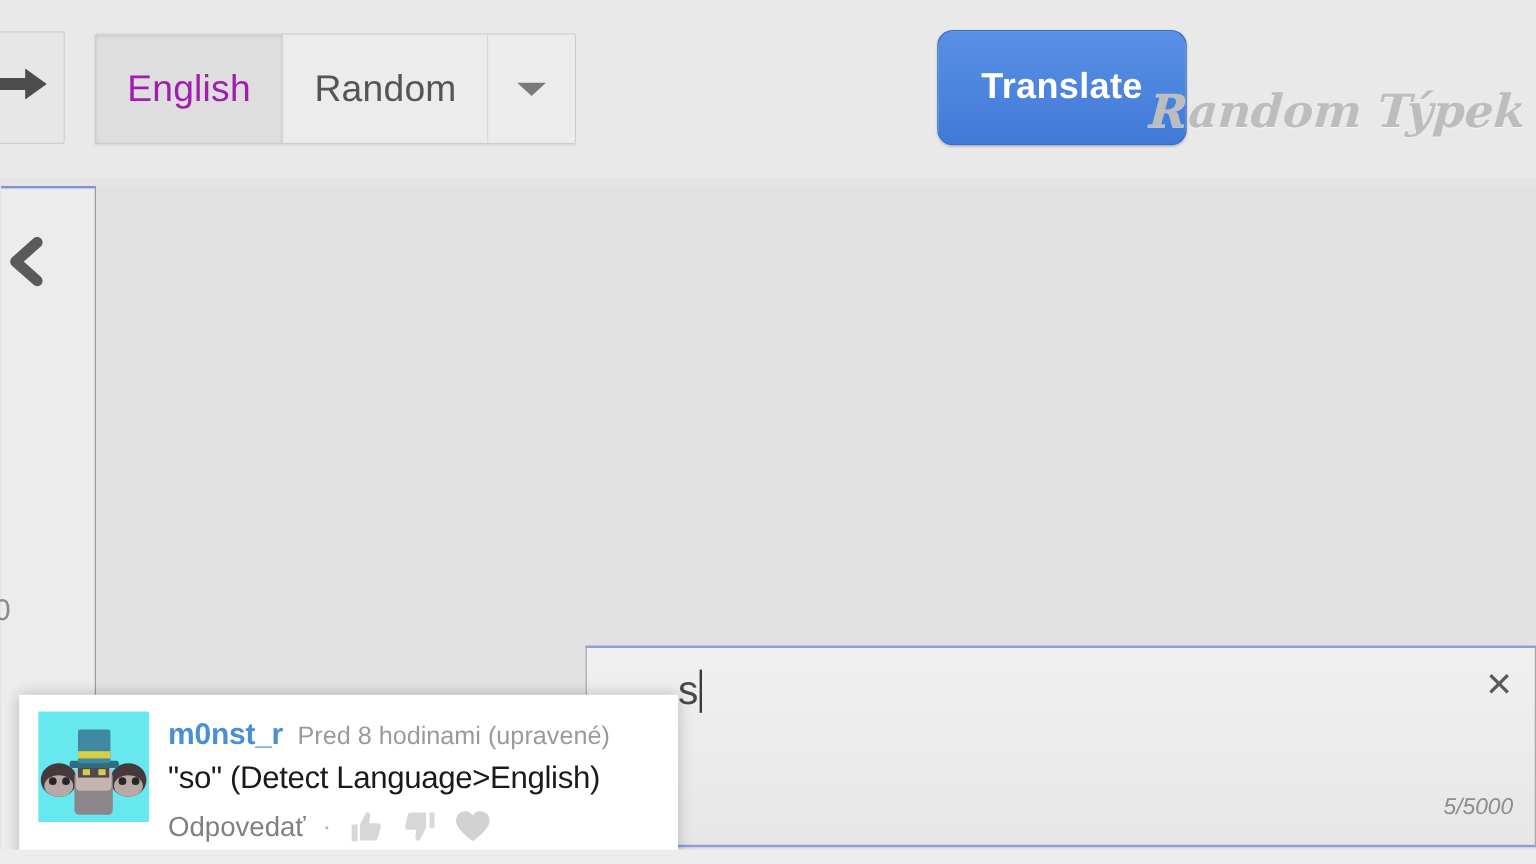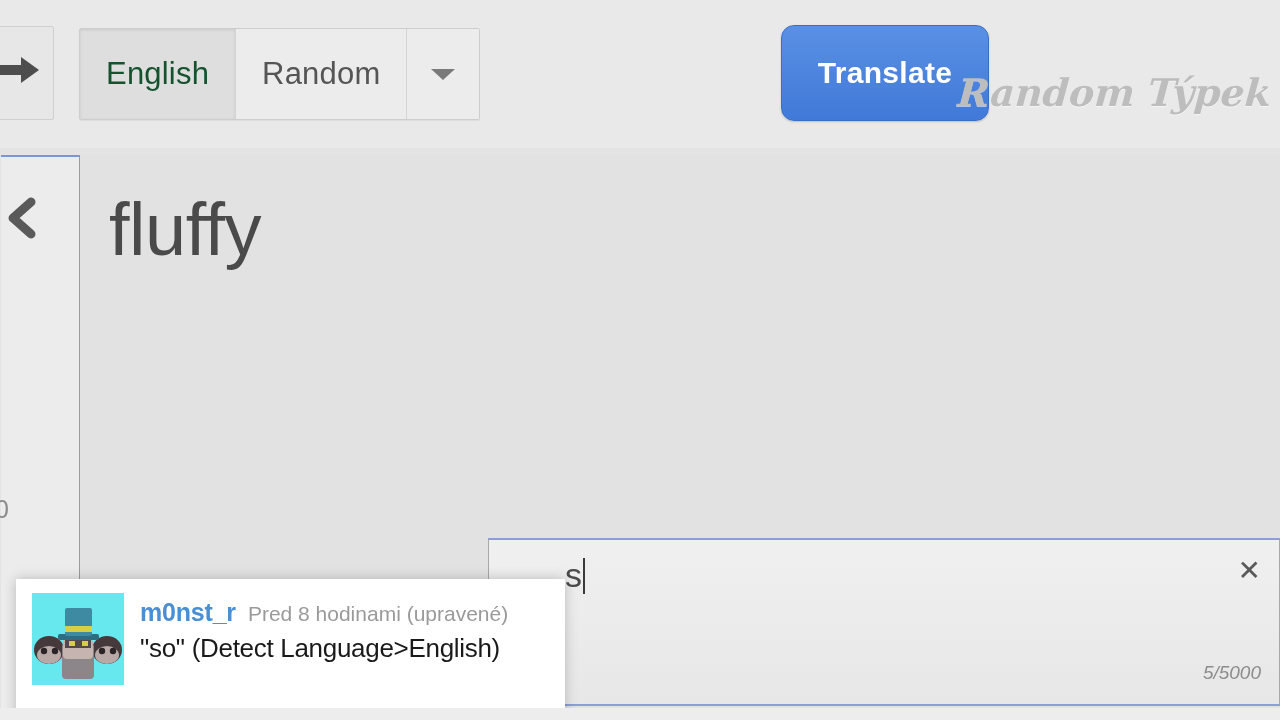--- a/index.html
+++ b/index.html
@@ -64,21 +64,21 @@
     padding: 0 26px;
     font-size: 31px;
     color: #555;
     border-right: 1px solid #d4d4d4;
     background: #ececec;
     letter-spacing: .2px;
     white-space: nowrap;
   }
   .lang-tab.active {
     background: #dedede;
-    color: #14532d;
+    color: #a21caf;
     box-shadow: inset 0 1px 3px rgba(0,0,0,.10);
   }
   .lang-more {
     width: 72px;
     display: flex;
     align-items: center;
     justify-content: center;
     background: #ececec;
     border-right: none;
   }
@@ -325,21 +325,20 @@
 
     <div class="left-strip">
       <span class="chevron">
         <svg width="52" height="52" viewBox="0 0 52 52" aria-hidden="true">
           <path d="M34 10 L16 26 L34 42" fill="none" stroke="#5a5a5a" stroke-width="9" stroke-linecap="round" stroke-linejoin="round"></path>
         </svg>
       </span>
       <span class="mini-count">0</span>
     </div>
 
-    <div class="result-text">fluffy</div>
 
     <div class="icon-row">
 
       <div class="icon-btn">
         <span>
           <svg width="52" height="52" viewBox="0 0 52 52" aria-hidden="true">
             <path d="M26 5 L32.5 19.5 L48 21 L36.5 31.5 L39.8 47 L26 39.2 L12.2 47 L15.5 31.5 L4 21 L19.5 19.5 Z" fill="none" stroke="#8f8f8f" stroke-width="3.2" stroke-linejoin="round"></path>
           </svg>
         </span>
       </div>
@@ -415,17 +414,50 @@
     </div>
 
     <div class="comment-body">
       <div class="comment-head">
         <span class="c-author">m0nst_r</span>
         <span class="c-time">Pred 8 hodinami (upravené)</span>
       </div>
 
       <div class="c-text">"so" (Detect Language&gt;English)</div>
 
+      <div class="c-actions">
+        <span class="c-reply">Odpovedať</span>
+        <span class="c-dot">·</span>
+
+        <span class="c-icon">
+          <span>
+            <svg width="30" height="30" viewBox="0 0 30 30" aria-hidden="true">
+              <path d="M3 13 h5 v14 H3 z" fill="#d7d7d7"></path>
+              <path d="M10 13 L15 3 a2.6 2.6 0 0 1 3.6 2.6 L17.6 12 H25 a2.4 2.4 0 0 1 2.3 3 l-2.4 9.4
+                       a2.7 2.7 0 0 1 -2.6 2 H10 z" fill="#d7d7d7"></path>
+            </svg>
+          </span>
+        </span>
+
+        <span class="c-icon">
+          <span>
+            <svg width="30" height="30" viewBox="0 0 30 30" aria-hidden="true">
+              <path d="M24 3 h4 v13 h-4 z" fill="#d7d7d7"></path>
+              <path d="M21 3 H8.5 a2.7 2.7 0 0 0 -2.6 2 L3.5 14.4 A2.4 2.4 0 0 0 5.8 17.4 H13 l-1 6.4
+                       a2.6 2.6 0 0 0 3.6 2.6 L21 16 z" fill="#d7d7d7"></path>
+            </svg>
+          </span>
+        </span>
+
+        <span class="c-icon">
+          <span>
+            <svg width="32" height="30" viewBox="0 0 32 30" aria-hidden="true">
+              <path d="M16 27 C6 19.5 2 14.6 2 9.8 A7.6 7.6 0 0 1 16 5.6 A7.6 7.6 0 0 1 30 9.8
+                       C30 14.6 26 19.5 16 27 z" fill="#d2d2d2"></path>
+            </svg>
+          </span>
+        </span>
+      </div>
     </div>
   </div>
 
   <div class="bottom-sliver"></div>
 </div>
 
 </body></html>

